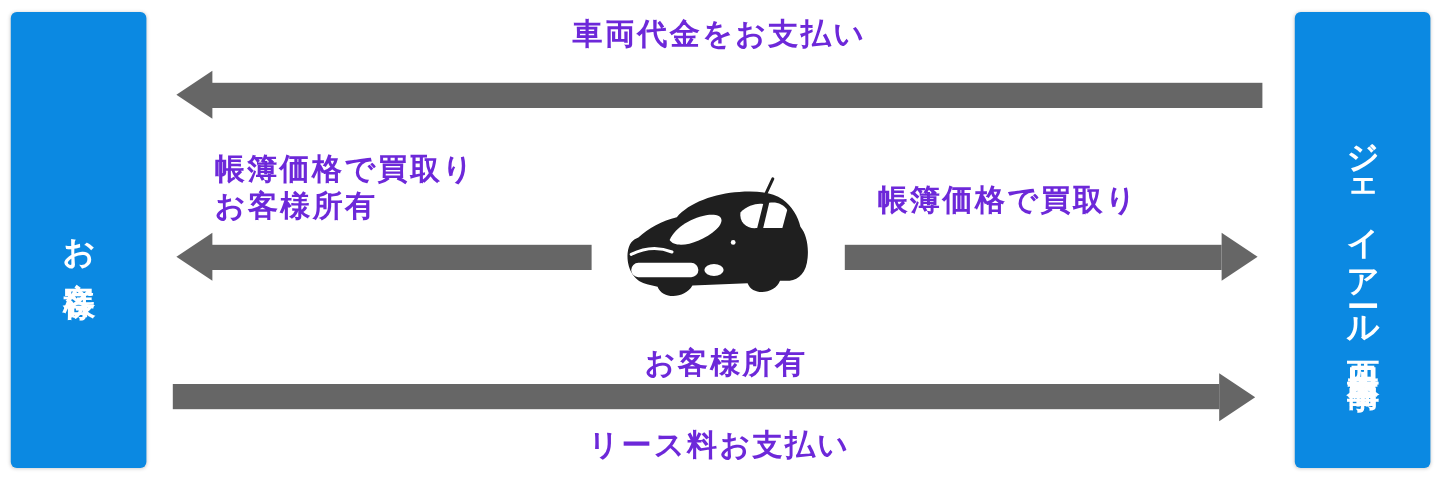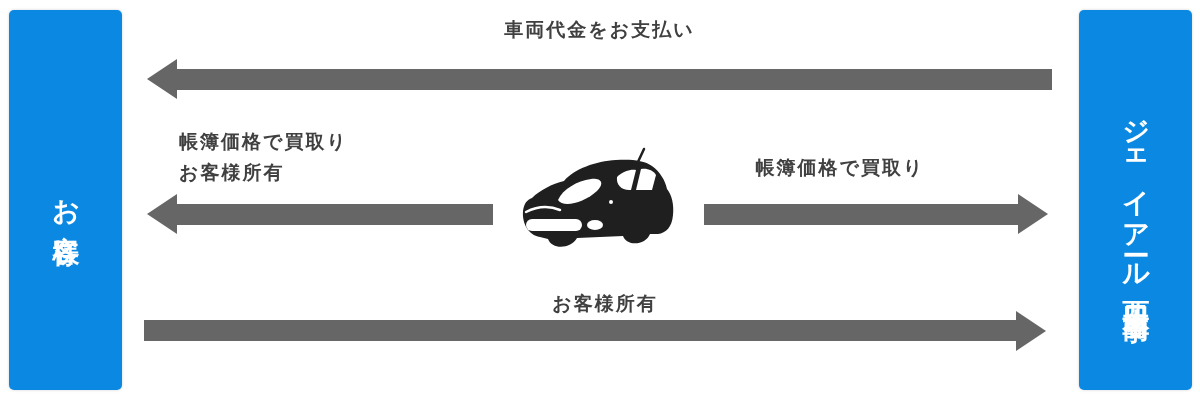--- a/index.html
+++ b/index.html
@@ -50,22 +50,22 @@
     width: 0;
     height: 0;
     border-top: 20px solid transparent;
     border-bottom: 20px solid transparent;
   }
   .arrow-head.point-left  { border-right: 30px solid #666666; }
   .arrow-head.point-right { border-left: 30px solid #666666; }
   
   .flow-label {
     position: absolute;
-    color: #404040;
-    font-size: 19px;
+    color: #6d28d9;
+    font-size: 25px;
     font-weight: bold;
     letter-spacing: 2px;
     line-height: 31px;
     white-space: nowrap;
   }
   .centered { text-align: center; }
   
   .car-wrap {
     position: absolute;
     left: 512px;
@@ -143,14 +143,15 @@
 
       <ellipse cx="83" cy="79" rx="8" ry="5" fill="#ffffff"></ellipse>
 
       <circle cx="99" cy="56" r="2" fill="#ffffff"></circle>
     </svg>
   </div>
   <div class="flow-label centered" style="left:515px; top:256px; width:180px;margin-top:32px;">お客様所有</div>
 
   <div class="arrow-body" style="left:144px; top:320px; width:872px;"></div>
   <div class="arrow-head point-right" style="left:1016px; top:311px;"></div>
+  <div class="flow-label centered" style="left:147px; top:356px; width:905px;">リース料お支払い</div>
 
 </div>
 
 </body></html>

